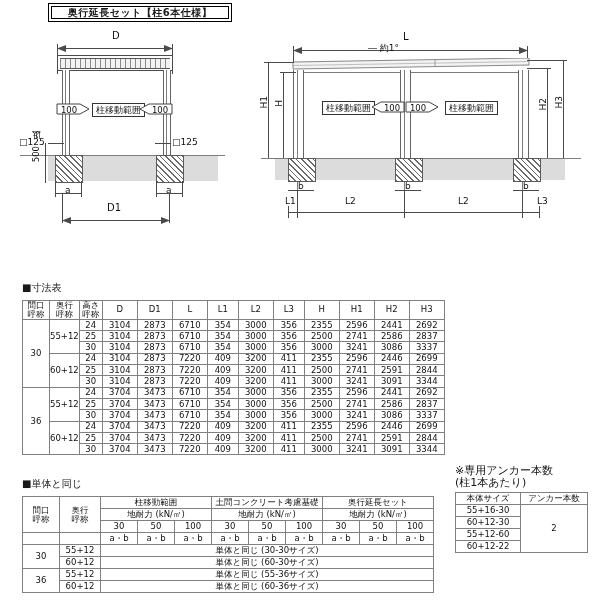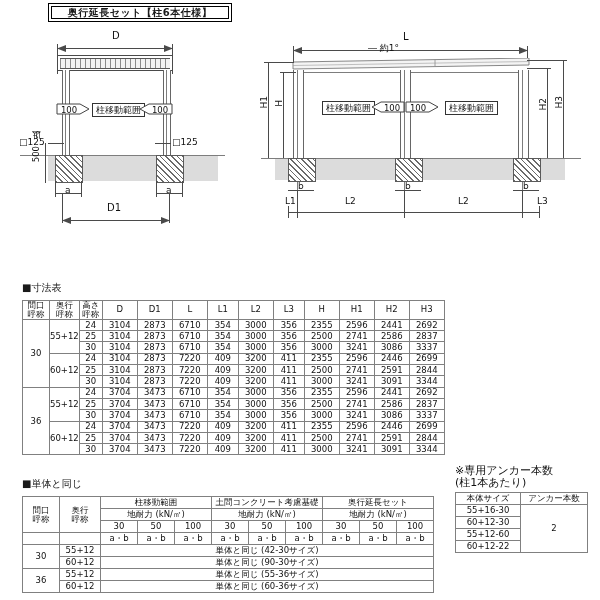--- a/index.html
+++ b/index.html
@@ -492,25 +492,25 @@
       <td>a・b</td>
       <td>a・b</td>
       <td>a・b</td>
       <td>a・b</td>
     </tr>
   </thead>
   <tbody id="base-tbody">
       <tr>
         <td class="c1" rowspan="2">30</td>
         <td class="c2">55+12</td>
-        <td colspan="9">単体と同じ (42-30サイズ)</td>
+        <td colspan="9">単体と同じ (30-30サイズ)</td>
       </tr>
       <tr>
         <td class="c2">60+12</td>
-        <td colspan="9">単体と同じ (90-30サイズ)</td>
+        <td colspan="9">単体と同じ (60-30サイズ)</td>
       </tr>
       <tr>
         <td class="c1" rowspan="2">36</td>
         <td class="c2">55+12</td>
         <td colspan="9">単体と同じ (55-36サイズ)</td>
       </tr>
       <tr>
         <td class="c2">60+12</td>
         <td colspan="9">単体と同じ (60-36サイズ)</td>
       </tr>

